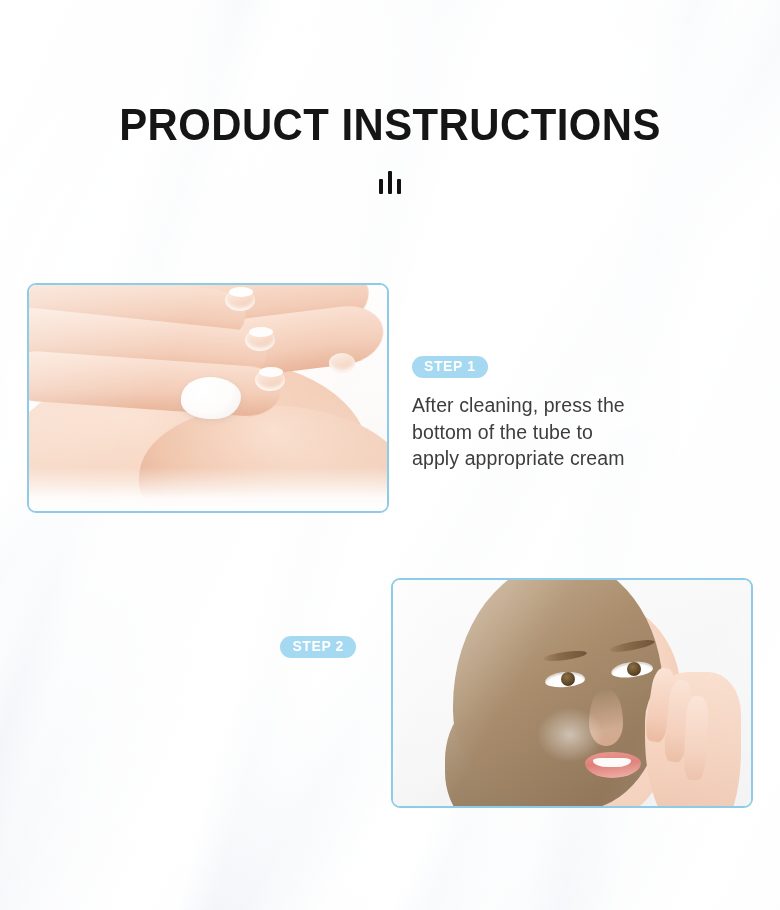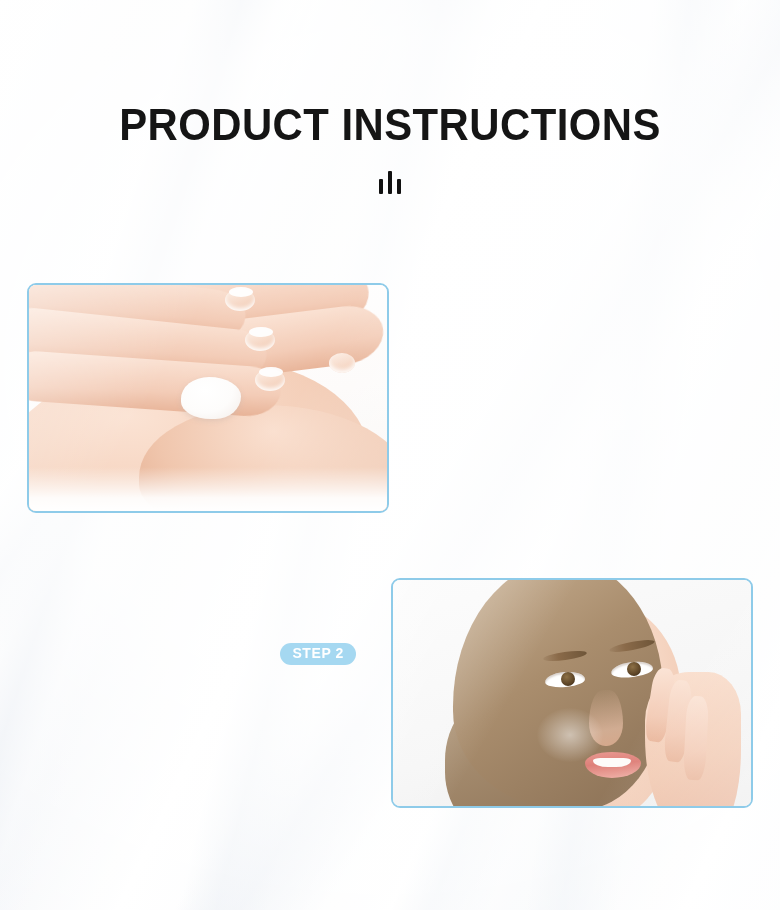--- a/index.html
+++ b/index.html
@@ -267,21 +267,21 @@
   }
   .ff1 { left: 256px; top: 88px;  height: 74px; transform: rotate(9deg); }
   .ff2 { left: 274px; top: 100px; height: 82px; transform: rotate(6deg); }
   .ff3 { left: 292px; top: 116px; height: 84px; transform: rotate(3deg); }
 
   
   .step-block {
     position: absolute;
   }
   #step1-block { left: 412px; top: 356px; width: 280px; text-align: left; }
-  #step2-block { left: 76px;  top: 636px; width: 280px; text-align: right; margin-top: 7px; }
+  #step2-block { left: 76px;  top: 636px; width: 280px; text-align: right; }
 
   .badge {
     display: inline-block;
     background: #a5d8f1;
     color: #ffffff;
     font-size: 14px;
     font-weight: bold;
     letter-spacing: 0.6px;
     padding: 3px 12px 4px 12px;
     border-radius: 11px;
@@ -332,20 +332,26 @@
       <div class="blob nail-tip" style="left:220px;top:42px;width:24px;height:10px;"></div>
       <div class="blob nail" style="left:226px;top:84px;width:30px;height:22px;"></div>
       <div class="blob nail-tip" style="left:230px;top:82px;width:24px;height:10px;"></div>
       <div class="blob nail" style="left:300px;top:68px;width:26px;height:20px;"></div>
       <div class="blob cream-dab"></div>
       <div class="ph-shine"></div>
       <div class="ph-white-bottom"></div>
     </div>
   </div>
 
+  <div class="step-block" id="step1-block">
+    <span class="badge">STEP 1</span>
+    <div class="step-text">After cleaning, press the
+bottom of the tube to
+apply appropriate cream</div>
+  </div>
 
   <div class="step-block" id="step2-block">
     <span class="badge">STEP 2</span>
   </div>
 
   <div class="photo-card" id="card-face">
     <div class="photo-inner">
       <div class="face-bg"></div>
       <div class="blob hair-back"></div>
       <div class="blob neck"></div>

